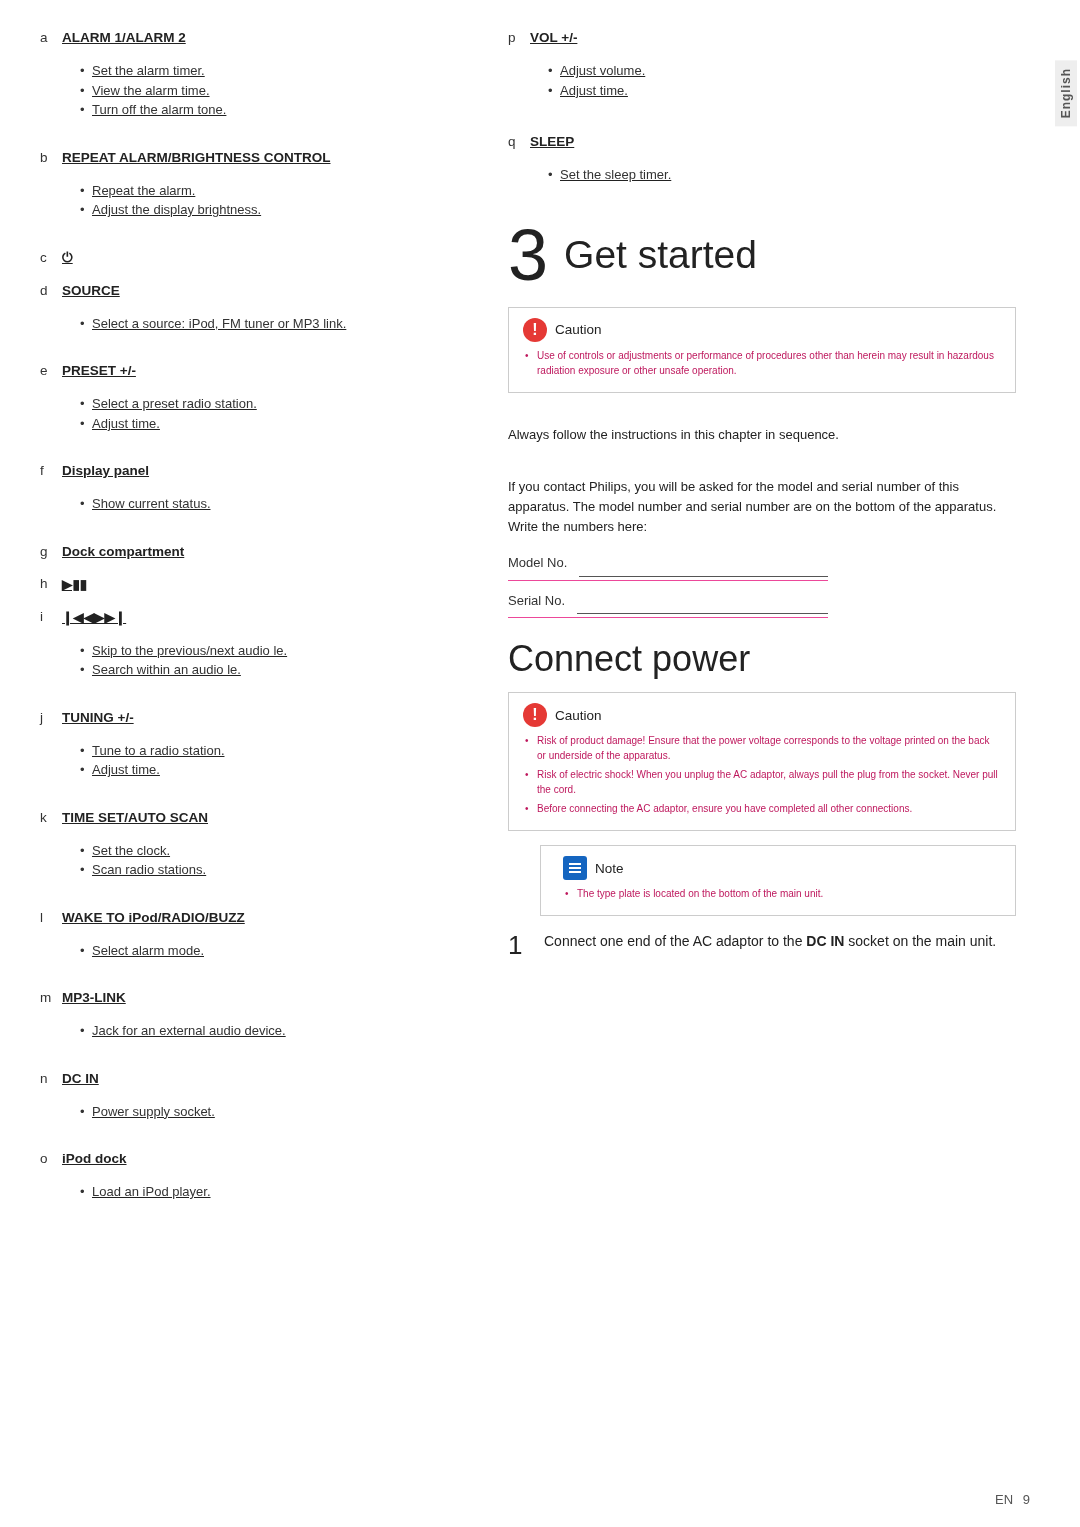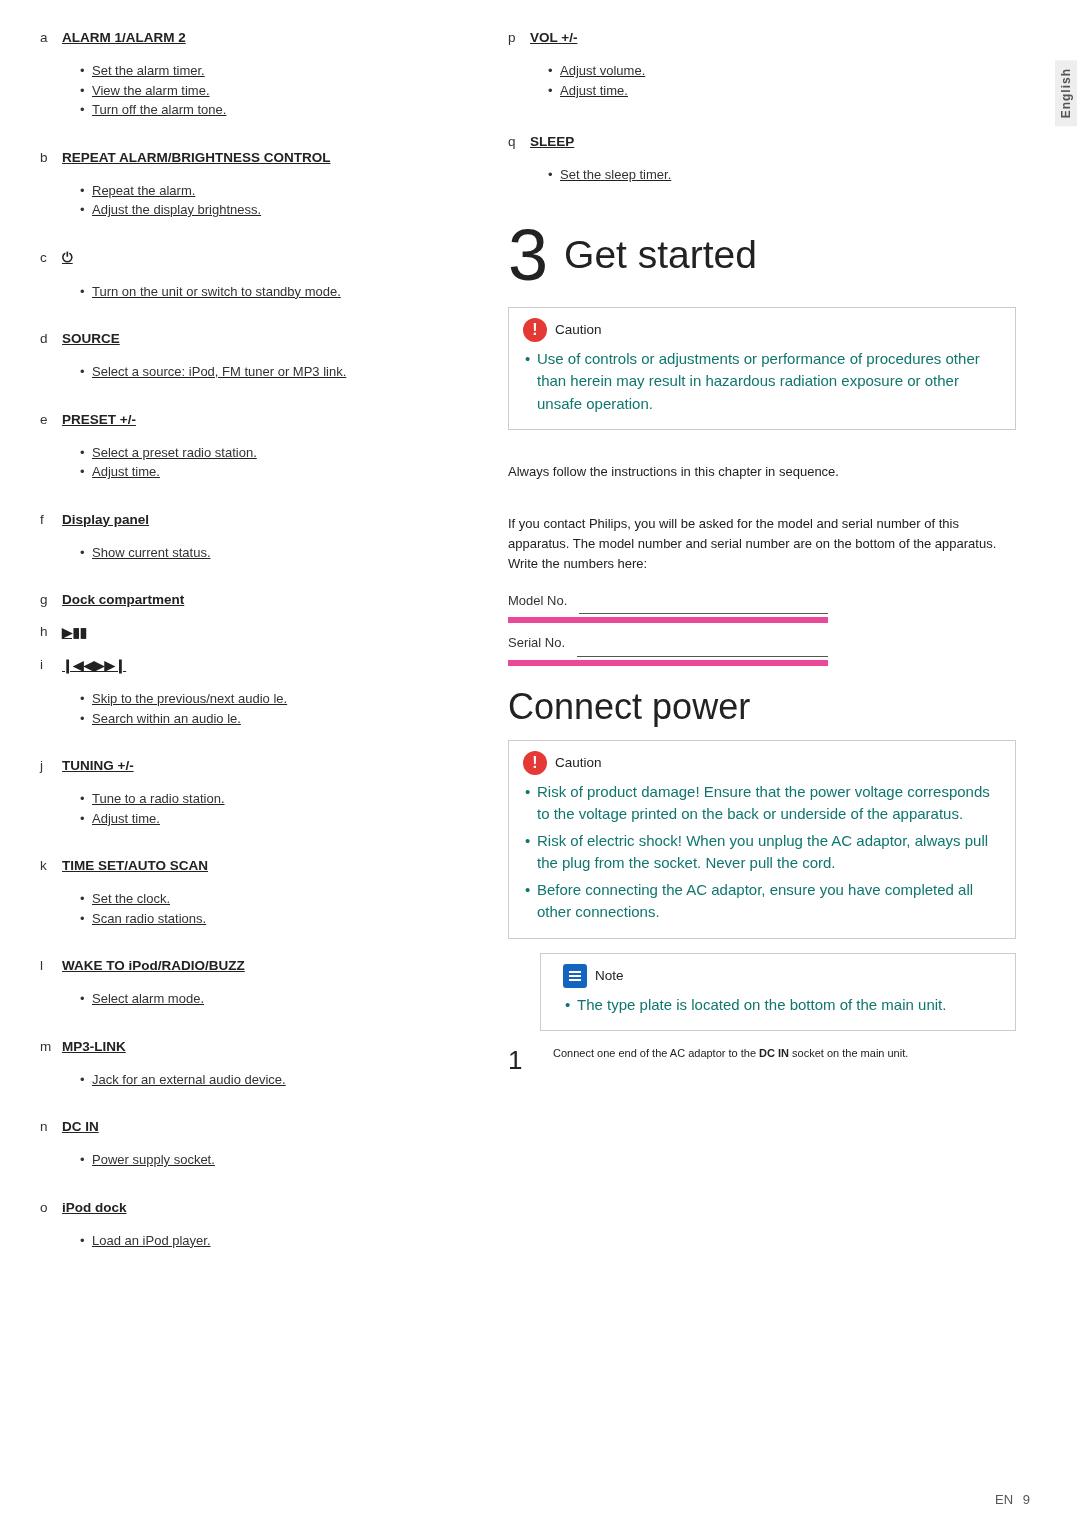--- a/index.html
+++ b/index.html
@@ -166,22 +166,22 @@
       background: white;
     }
     .caution-list {
       list-style: none;
       padding: 0;
       margin: 0;
     }
     .caution-list li {
       position: relative;
       padding-left: 14px;
-      font-size: 15px;
-      color: #0f766e;
+      font-size: 10px;
+      color: #be185d;
       line-height: 1.5;
       margin-bottom: 4px;
     }
     .caution-list li::before {
       content: "•";
       position: absolute;
       left: 2px;
     }
     .body-text {
       font-size: 13px;
@@ -190,21 +190,21 @@
       margin-bottom: 10px;
       margin-top: 32px;
     }
     .model-serial {
       margin: 8px 0 16px 0;
     }
     .model-serial-line {
       font-size: 13px;
       line-height: 2.2;
       color: #333;
-      border-bottom: 6px solid #ec4899;
+      border-bottom: 1px solid #ec4899;
       display: flex;
       align-items: flex-end;
       gap: 12px;
       margin-bottom: 4px;
       width: 320px;
     }
     .model-serial-label {
       white-space: nowrap;
       padding-bottom: 2px;
     }
@@ -239,24 +239,23 @@
       margin-top: 4px;
     }
     .step-number {
       font-size: 26px;
       font-weight: 300;
       width: 24px;
       flex-shrink: 0;
       line-height: 1.2;
     }
     .step-text {
-      font-size: 11px;
+      font-size: 14px;
       line-height: 1.6;
       color: #222;
-      margin-left: 9px;
     }
     .step-text strong {
       font-weight: bold;
     }
     .vol-sleep-section {
       margin-bottom: 18px;
     }
 
     
     .page-footer {
@@ -300,23 +299,20 @@
             <ul class="item-list">
               <li>Repeat the alarm.</li>
               <li>Adjust the display brightness.</li>
             </ul>
           </div>
         </div>
         <div class="item-block">
           <div class="item-letter">c</div>
           <div class="item-content">
             <div class="item-title">⏻</div>
-            <ul class="item-list">
-              <li>Turn on the unit or switch to standby mode.</li>
-            </ul>
           </div>
         </div>
         <div class="item-block">
           <div class="item-letter">d</div>
           <div class="item-content">
             <div class="item-title">SOURCE</div>
             <ul class="item-list">
               <li>Select a source: iPod, FM tuner or MP3 link.</li>
             </ul>
           </div>

